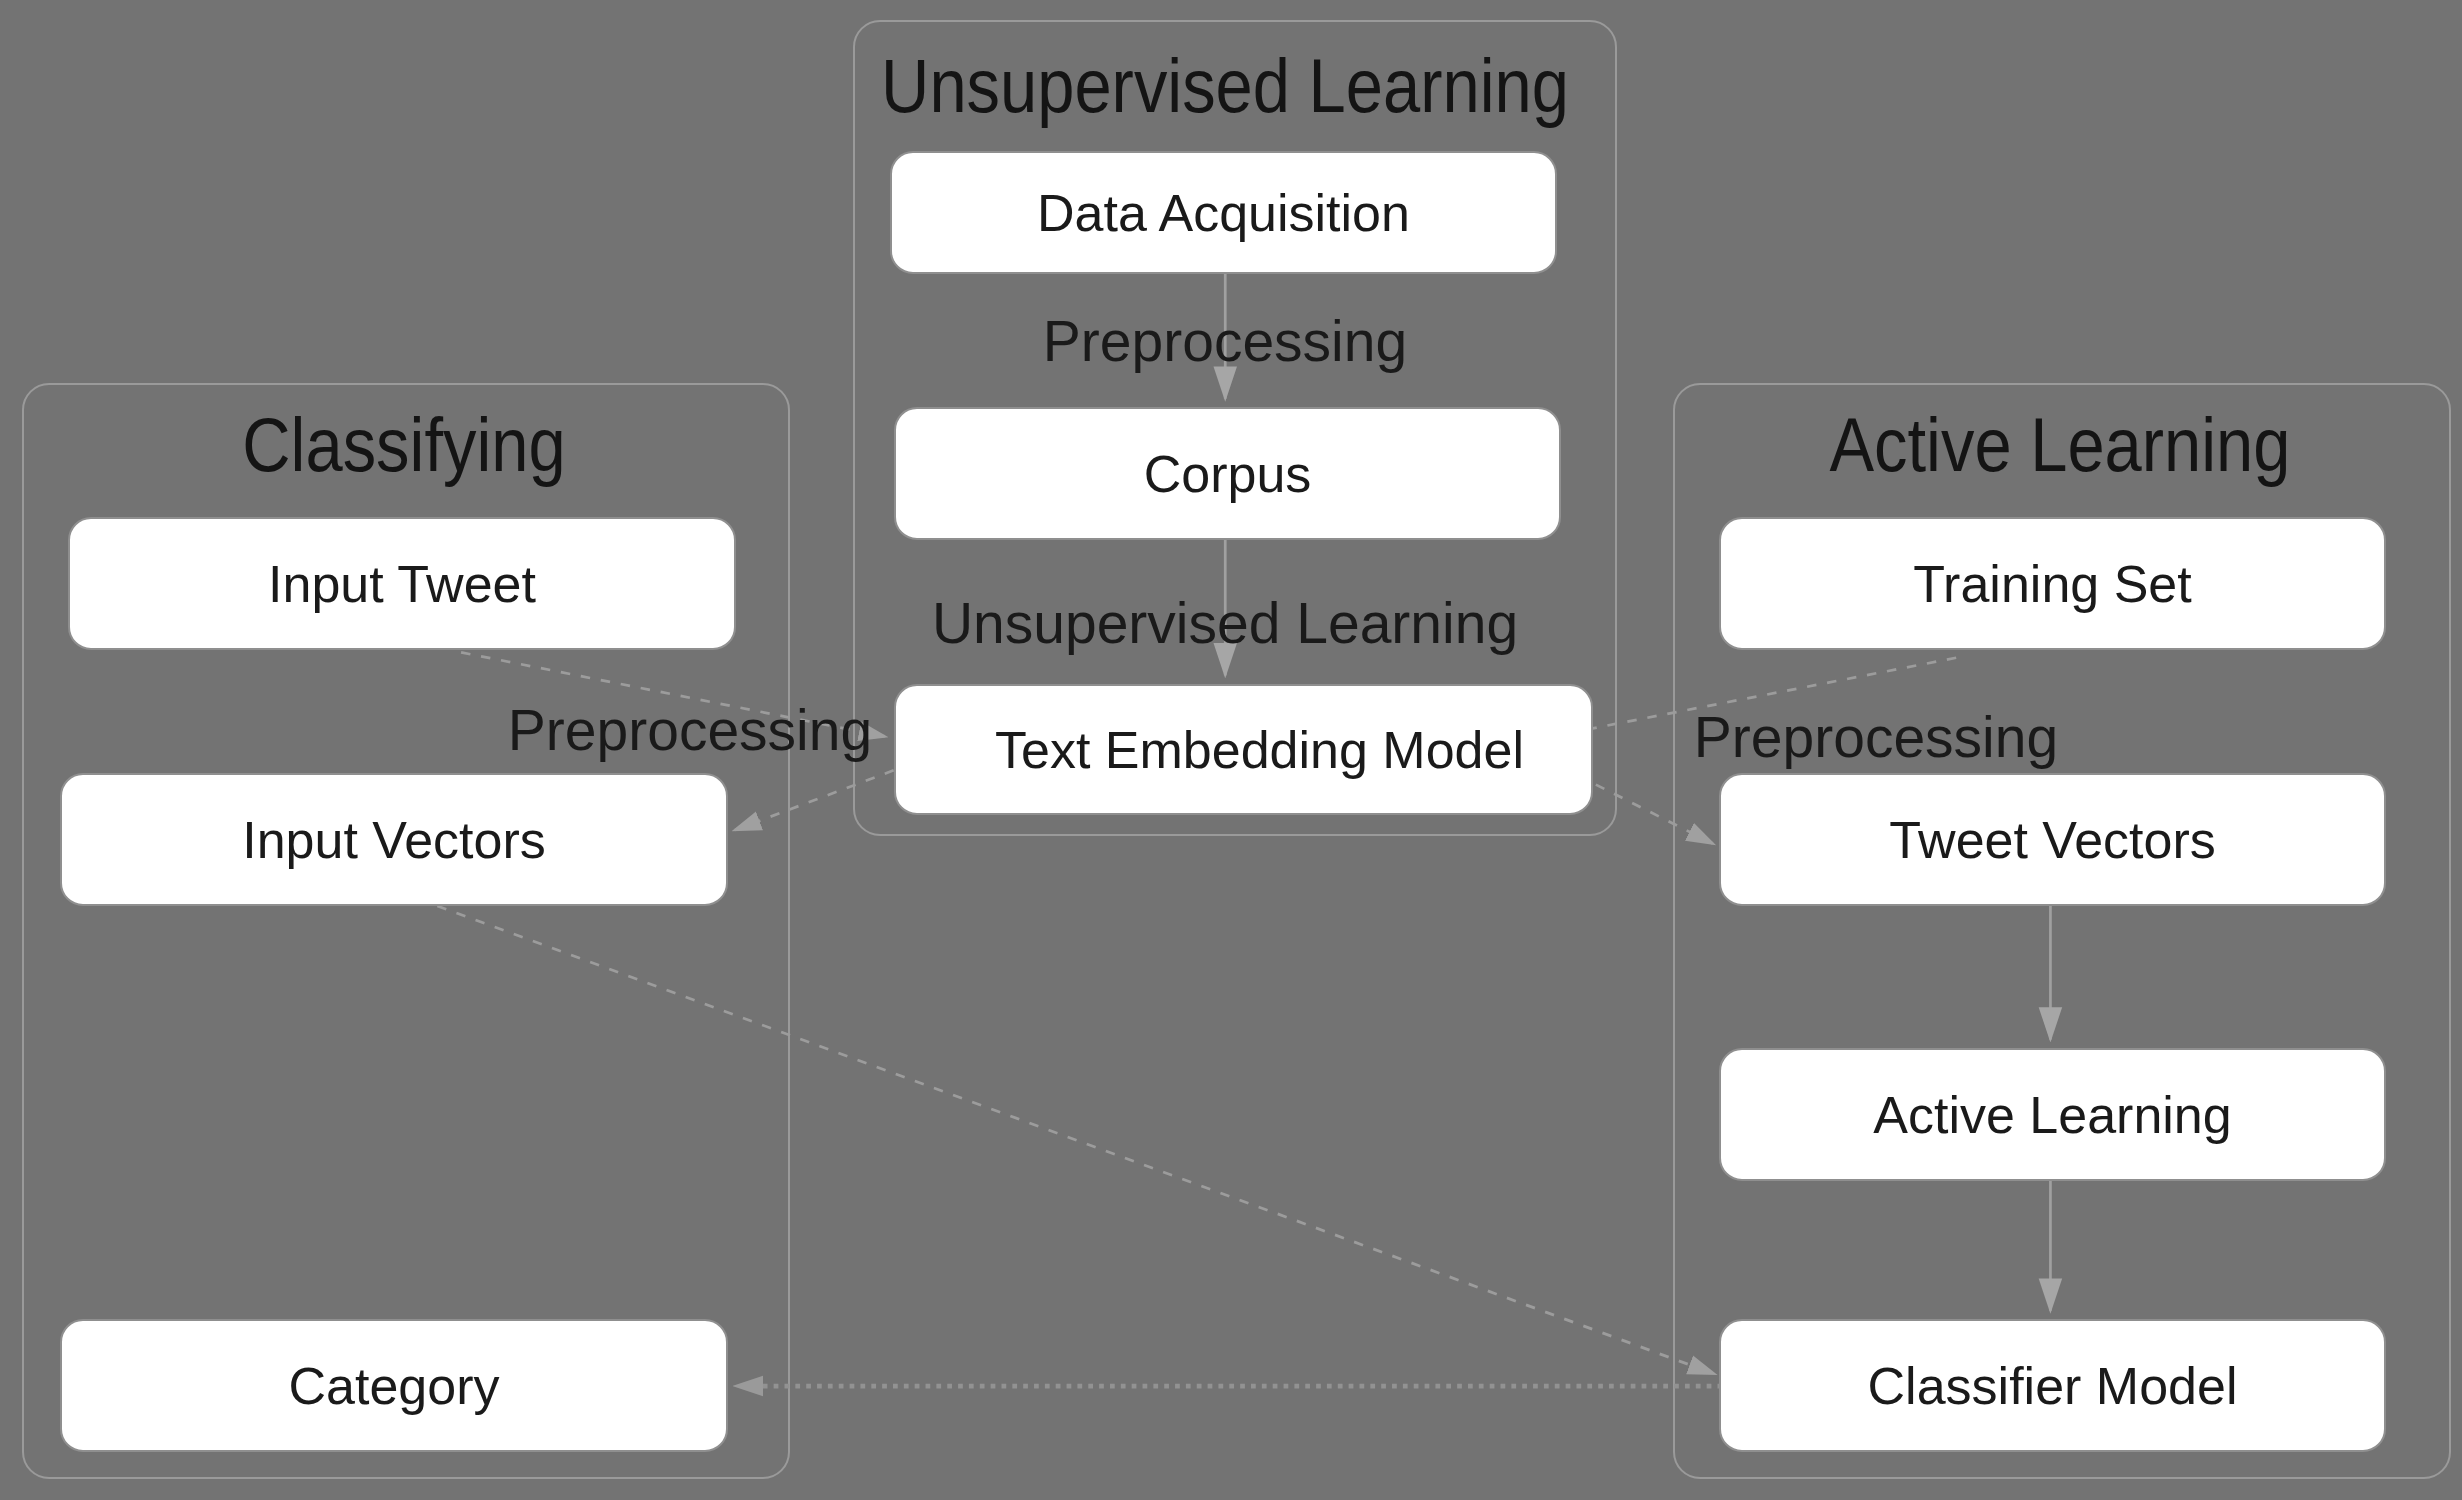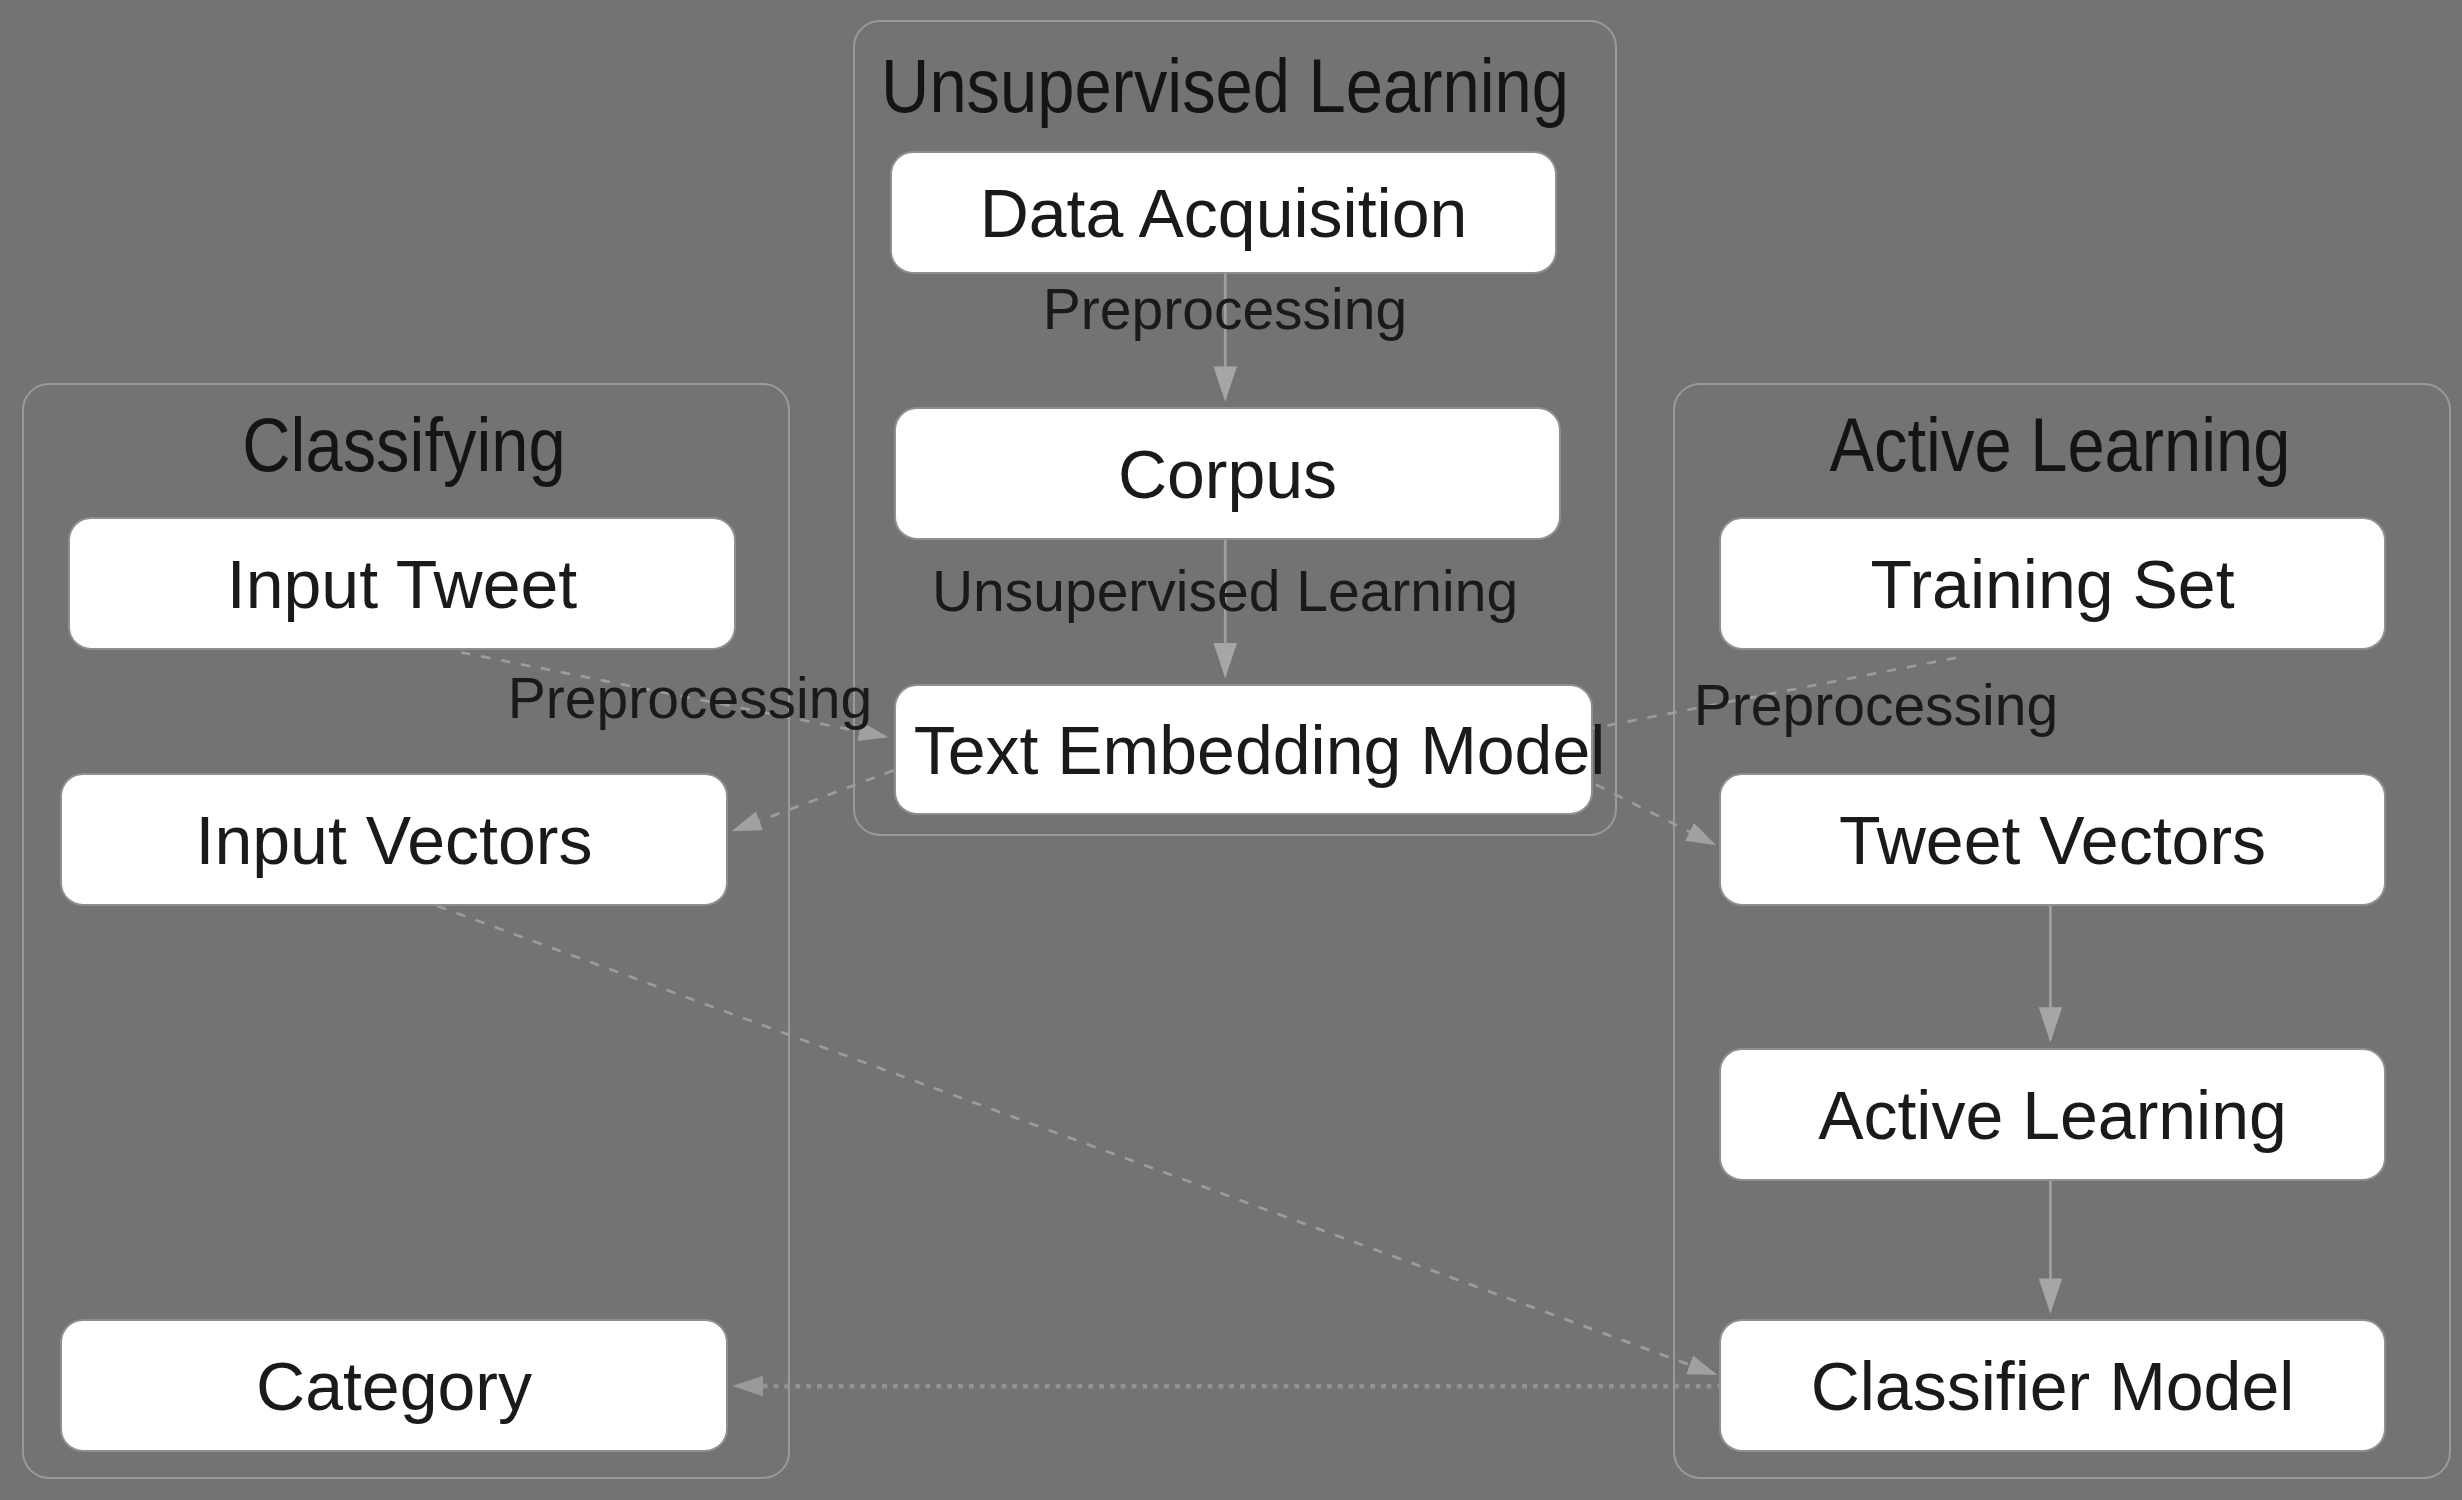--- a/index.html
+++ b/index.html
@@ -33,32 +33,33 @@
     z-index: 2;
   }
   .node {
     position: absolute;
     background: #ffffff;
     border: 2.7px solid #8f8f8f;
     border-radius: 23px;
     display: flex;
     align-items: center;
     justify-content: center;
-    font-size: 68px;
+    font-size: 52px;
     color: #1a1a1a;
     white-space: nowrap;
     z-index: 2;
   }
   .edge-label {
     position: absolute;
     transform: translate(-50%, -50%);
     font-size: 57px;
     color: #1a1a1a;
     white-space: nowrap;
     z-index: 3;
+    margin-top: 32px;
   }
   
   #sec-unsupervised { left: 853px; top: 20.3px;  width: 760px; height: 812px; }
   #sec-classifying  { left: 22px;   top: 383px; width: 764px; height: 1092px; }
   #sec-active       { left: 1673px; top: 383px; width: 774px; height: 1092px; }
   
   #title-unsupervised { left: 1225px; top: 85px; }
   #title-classifying  { left: 404px;  top: 444px; }
   #title-active       { left: 2060px; top: 444px; }
   

